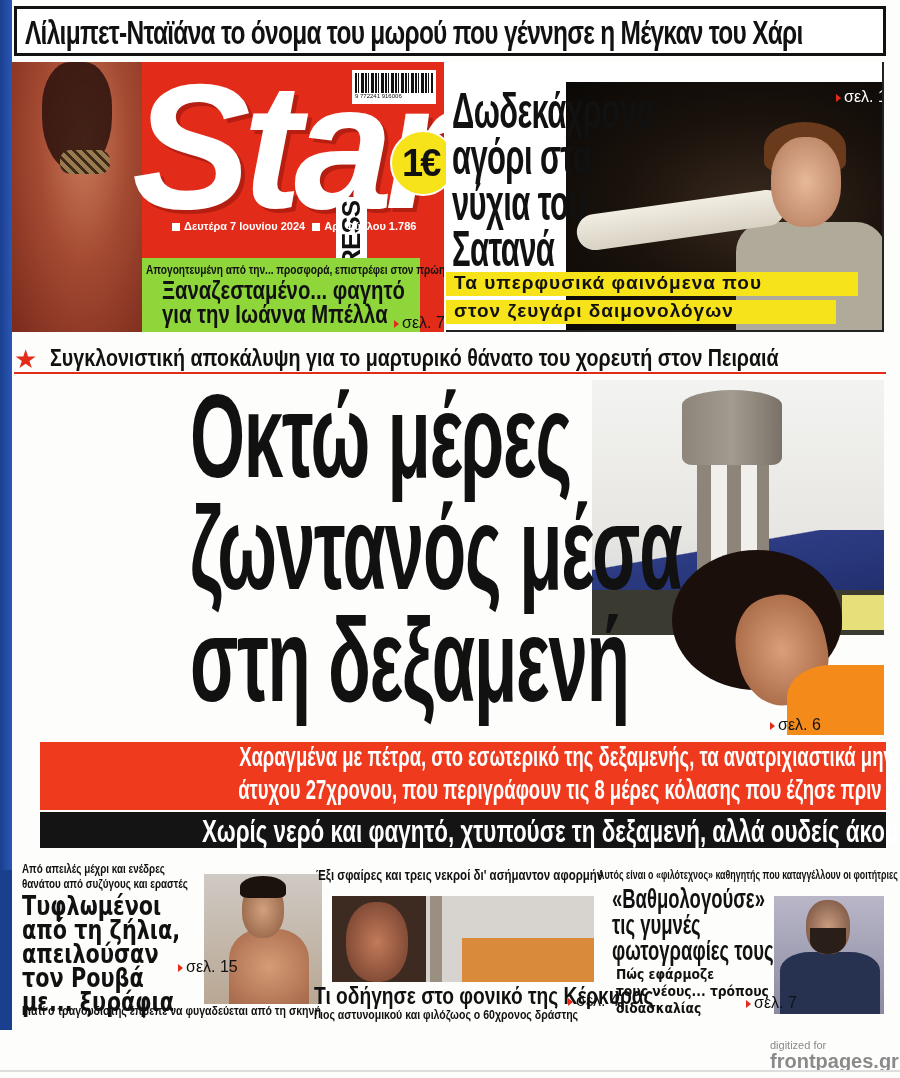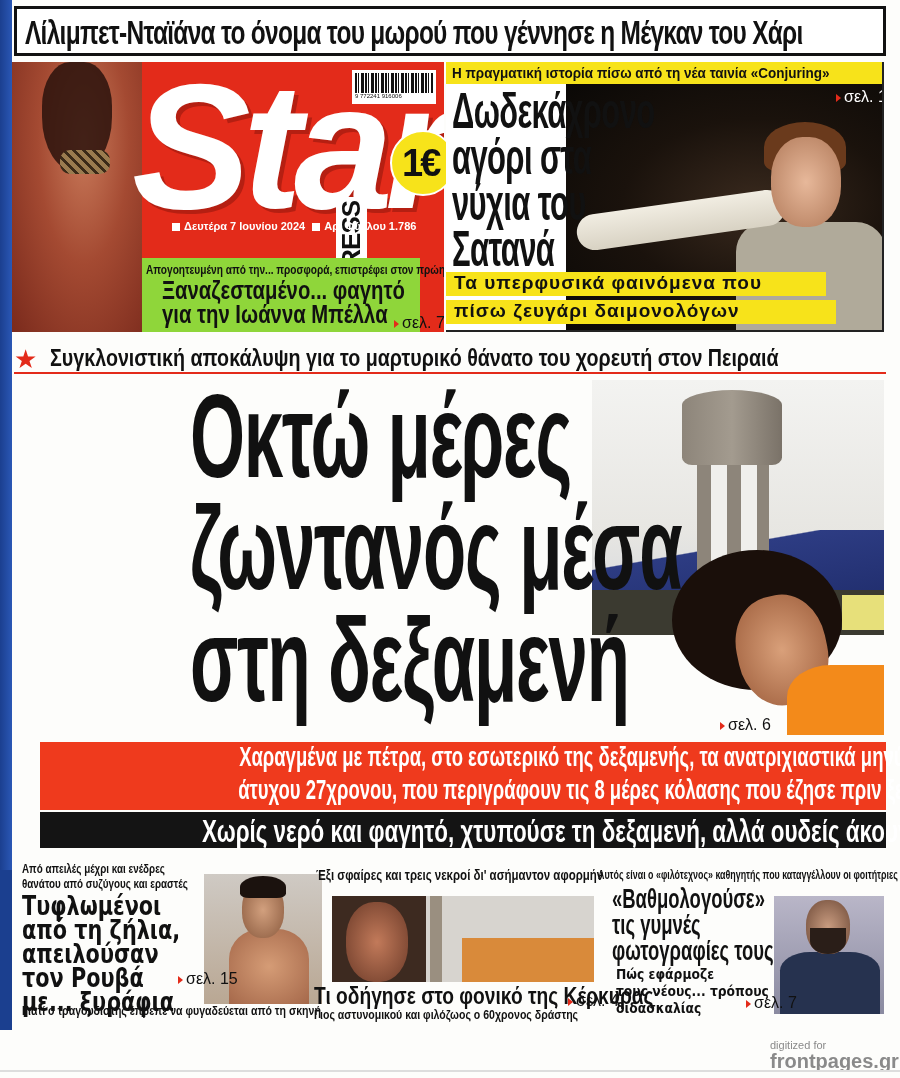--- a/index.html
+++ b/index.html
@@ -40,21 +40,21 @@
   
   .conj { left: 446px; top: 62px; width: 438px; height: 270px; background: #fff; overflow: hidden; border-right: 2px solid #222; border-bottom: 2px solid #222; }
   .conj-photo { left: 120px; top: 20px; width: 318px; height: 250px; background: radial-gradient(ellipse at 60% 50%, #3a2a1e 0%, #1a120c 50%, #0a0806 100%); }
   .boy-face { left: 205px; top: 55px; width: 70px; height: 90px; border-radius: 45%; background: radial-gradient(#e7b89a,#b17a5a); }
   .boy-hair { left: 198px; top: 40px; width: 82px; height: 50px; border-radius: 50% 50% 20% 20%; background: #6a3a1c; }
   .boy-arm { left: 10px; top: 120px; width: 210px; height: 36px; background: linear-gradient(#f1ede2,#d8d2c3); transform: rotate(-8deg); border-radius: 18px; }
   .boy-shirt { left: 170px; top: 140px; width: 150px; height: 110px; background: #b0aa9a; border-radius: 30px 30px 0 0; }
   .conj-kick { left: 0; top: 0; width: 438px; height: 22px; background: #f7e31a; }
   .conj-kick span { position: absolute; left: 6px; top: 2px; font-size: 15px; font-weight: 700; transform: scaleX(0.9); }
   .conj-head { left: 6px; top: 26px; font-size: 50px; line-height: 46px; font-weight: 900; transform: scaleX(0.62); letter-spacing: -1px; }
-  .conj-sub1 { left: 0; top: 210px; width: 380px; height: 24px; background: #f7e31a; }
+  .conj-sub1 { left: 0; top: 210px; width: 412px; height: 24px; background: #f7e31a; }
   .conj-sub2 { left: 0; top: 238px; width: 390px; height: 24px; background: #f7e31a; }
   .conj-sub1 span, .conj-sub2 span { position: absolute; left: 8px; top: 0px; font-size: 19px; font-weight: 700; letter-spacing: 1px; }
   .conj-ref { left: 374px; top: 26px; color: #fff; }
 
   
   .kicker { left: 14px; top: 342px; width: 872px; height: 32px; border-bottom: 2px solid #e32b1a; }
   .star { position: absolute; left: 0; top: 2px; font-size: 26px; color: #e32b1a; }
   .kicker span.t { position: absolute; left: 36px; top: 2px; font-size: 24px; font-weight: 700; transform: scaleX(0.82); white-space: nowrap; }
 
   
@@ -63,21 +63,21 @@
   .mainphoto { left: 592px; top: 380px; width: 292px; height: 355px; overflow: hidden; }
   .sky { left: 0; top: 0; width: 292px; height: 255px; background: linear-gradient(#f3f3f1 0%, #e7e6e2 60%, #cfd3dc 100%); }
   .mountains { left: 0; top: 150px; width: 292px; height: 80px; background: linear-gradient(170deg, transparent 30%, #2d3c83 31%, #1f2c6b 100%); }
   .ground { left: 0; top: 210px; width: 292px; height: 45px; background: #3b3a30; }
   .tower-tank { left: 90px; top: 10px; width: 100px; height: 75px; background: linear-gradient(90deg,#8d857a,#a39b8f,#7a7268); border-radius: 50% 50% 10% 10% / 20% 20% 10% 10%; }
   .tower-legs { left: 105px; top: 85px; width: 72px; height: 145px; background: repeating-linear-gradient(90deg,#8d857a 0 14px,#f0efec 14px 30px); }
   .yellowbld { left: 250px; top: 215px; width: 42px; height: 35px; background: #e7e07a; }
   .man-hair { left: 80px; top: 170px; width: 170px; height: 140px; border-radius: 50%; background: #1a0f0a; }
   .man-face { left: 145px; top: 215px; width: 90px; height: 110px; border-radius: 45%; background: radial-gradient(#d9a07a,#9c5c3a); transform: rotate(-12deg); }
   .man-hood { left: 195px; top: 285px; width: 110px; height: 80px; background: #f38a1a; border-radius: 40% 0 0 0; }
-  .mainref { left: 704px; top: 716px; text-align: center; }
+  .mainref { left: 754px; top: 716px; text-align: center; }
 
   
   .redbar { left: 40px; top: 742px; width: 846px; height: 68px; background: #ef3a1d; }
   .redbar span { position: absolute; left: 8px; font-size: 28px; font-weight: 700; color: #fff; transform: scaleX(0.66); white-space: nowrap; }
   .blackbar { left: 40px; top: 812px; width: 846px; height: 36px; background: #141414; }
   .blackbar span { position: absolute; left: 8px; top: 1px; font-size: 32px; font-weight: 700; color: #fff; transform: scaleX(0.7); white-space: nowrap; }
 
   
   .story { top: 862px; height: 160px; }
   .s1 { left: 22px; width: 280px; }
@@ -143,35 +143,32 @@
   <span>1€</span>
 </div>
 
 <div class="abs conj">
   <div class="abs conj-photo">
     <div class="abs boy-shirt"></div>
     <div class="abs boy-arm"></div>
     <div class="abs boy-hair"></div>
     <div class="abs boy-face"></div>
   </div>
-  <div class="abs conj-kick">
-    <span class="cond">Η πραγματική ιστορία πίσω από τη νέα ταινία «Conjuring»</span>
-  </div>
   <div class="abs conj-head cond">
     <div>Δωδεκάχρονο</div>
     <div>αγόρι στα</div>
     <div>νύχια του</div>
     <div>Σατανά</div>
   </div>
   <span class="abs pgref conj-ref"><i></i><span style="color:#fff">σελ. 18-19</span></span>
   <div class="abs conj-sub1">
       <span>Τα υπερφυσικά φαινόμενα που</span>
     </div>
   <div class="abs conj-sub2">
-      <span>πίσω ζευγάρι δαιμονολόγων</span>
+      <span>στον ζευγάρι δαιμονολόγων</span>
     </div>
 </div>
 
 <div class="abs kicker">
   <span class="star">★</span>
   <span class="t cond">Συγκλονιστική αποκάλυψη για το μαρτυρικό θάνατο του χορευτή στον Πειραιά</span>
 </div>
 
 <div class="abs mainphoto">
   <div class="abs sky"></div>
@@ -210,21 +207,21 @@
     <div>Από απειλές μέχρι και ενέδρες</div>
     <div>θανάτου από συζύγους και εραστές</div>
   </div>
   <div class="big-s" style="left:0; top:32px; font-family:'DejaVu Sans',sans-serif;">
     <div>Τυφλωμένοι</div>
     <div>από τη ζήλια,</div>
     <div>απειλούσαν</div>
     <div>τον Ρουβά</div>
     <div>με... ξυράφια</div>
   </div>
-  <span class="abs pgref" style="left:140px; top:108px;"><i></i><span>σελ. 15</span></span>
+  <span class="abs pgref" style="left:140px; top:96px;"><i></i><span>σελ. 15</span></span>
   <div class="small-s" style="left:0; top:142px;">Γιατί ο τραγουδιστής έπρεπε να φυγαδεύεται από τη σκηνή</div>
 </div>
 
 <div class="abs story s2">
   <div class="kick-s" style="left:4px; top:6px; font-size:14px;">Έξι σφαίρες και τρεις νεκροί δι' ασήμαντον αφορμήν</div>
   <div class="abs photo-kerk">
     <div class="abs kerk-wall"></div>
     <div class="abs kerk-pole"></div>
     <div class="abs kerk-face"></div>
   </div>

